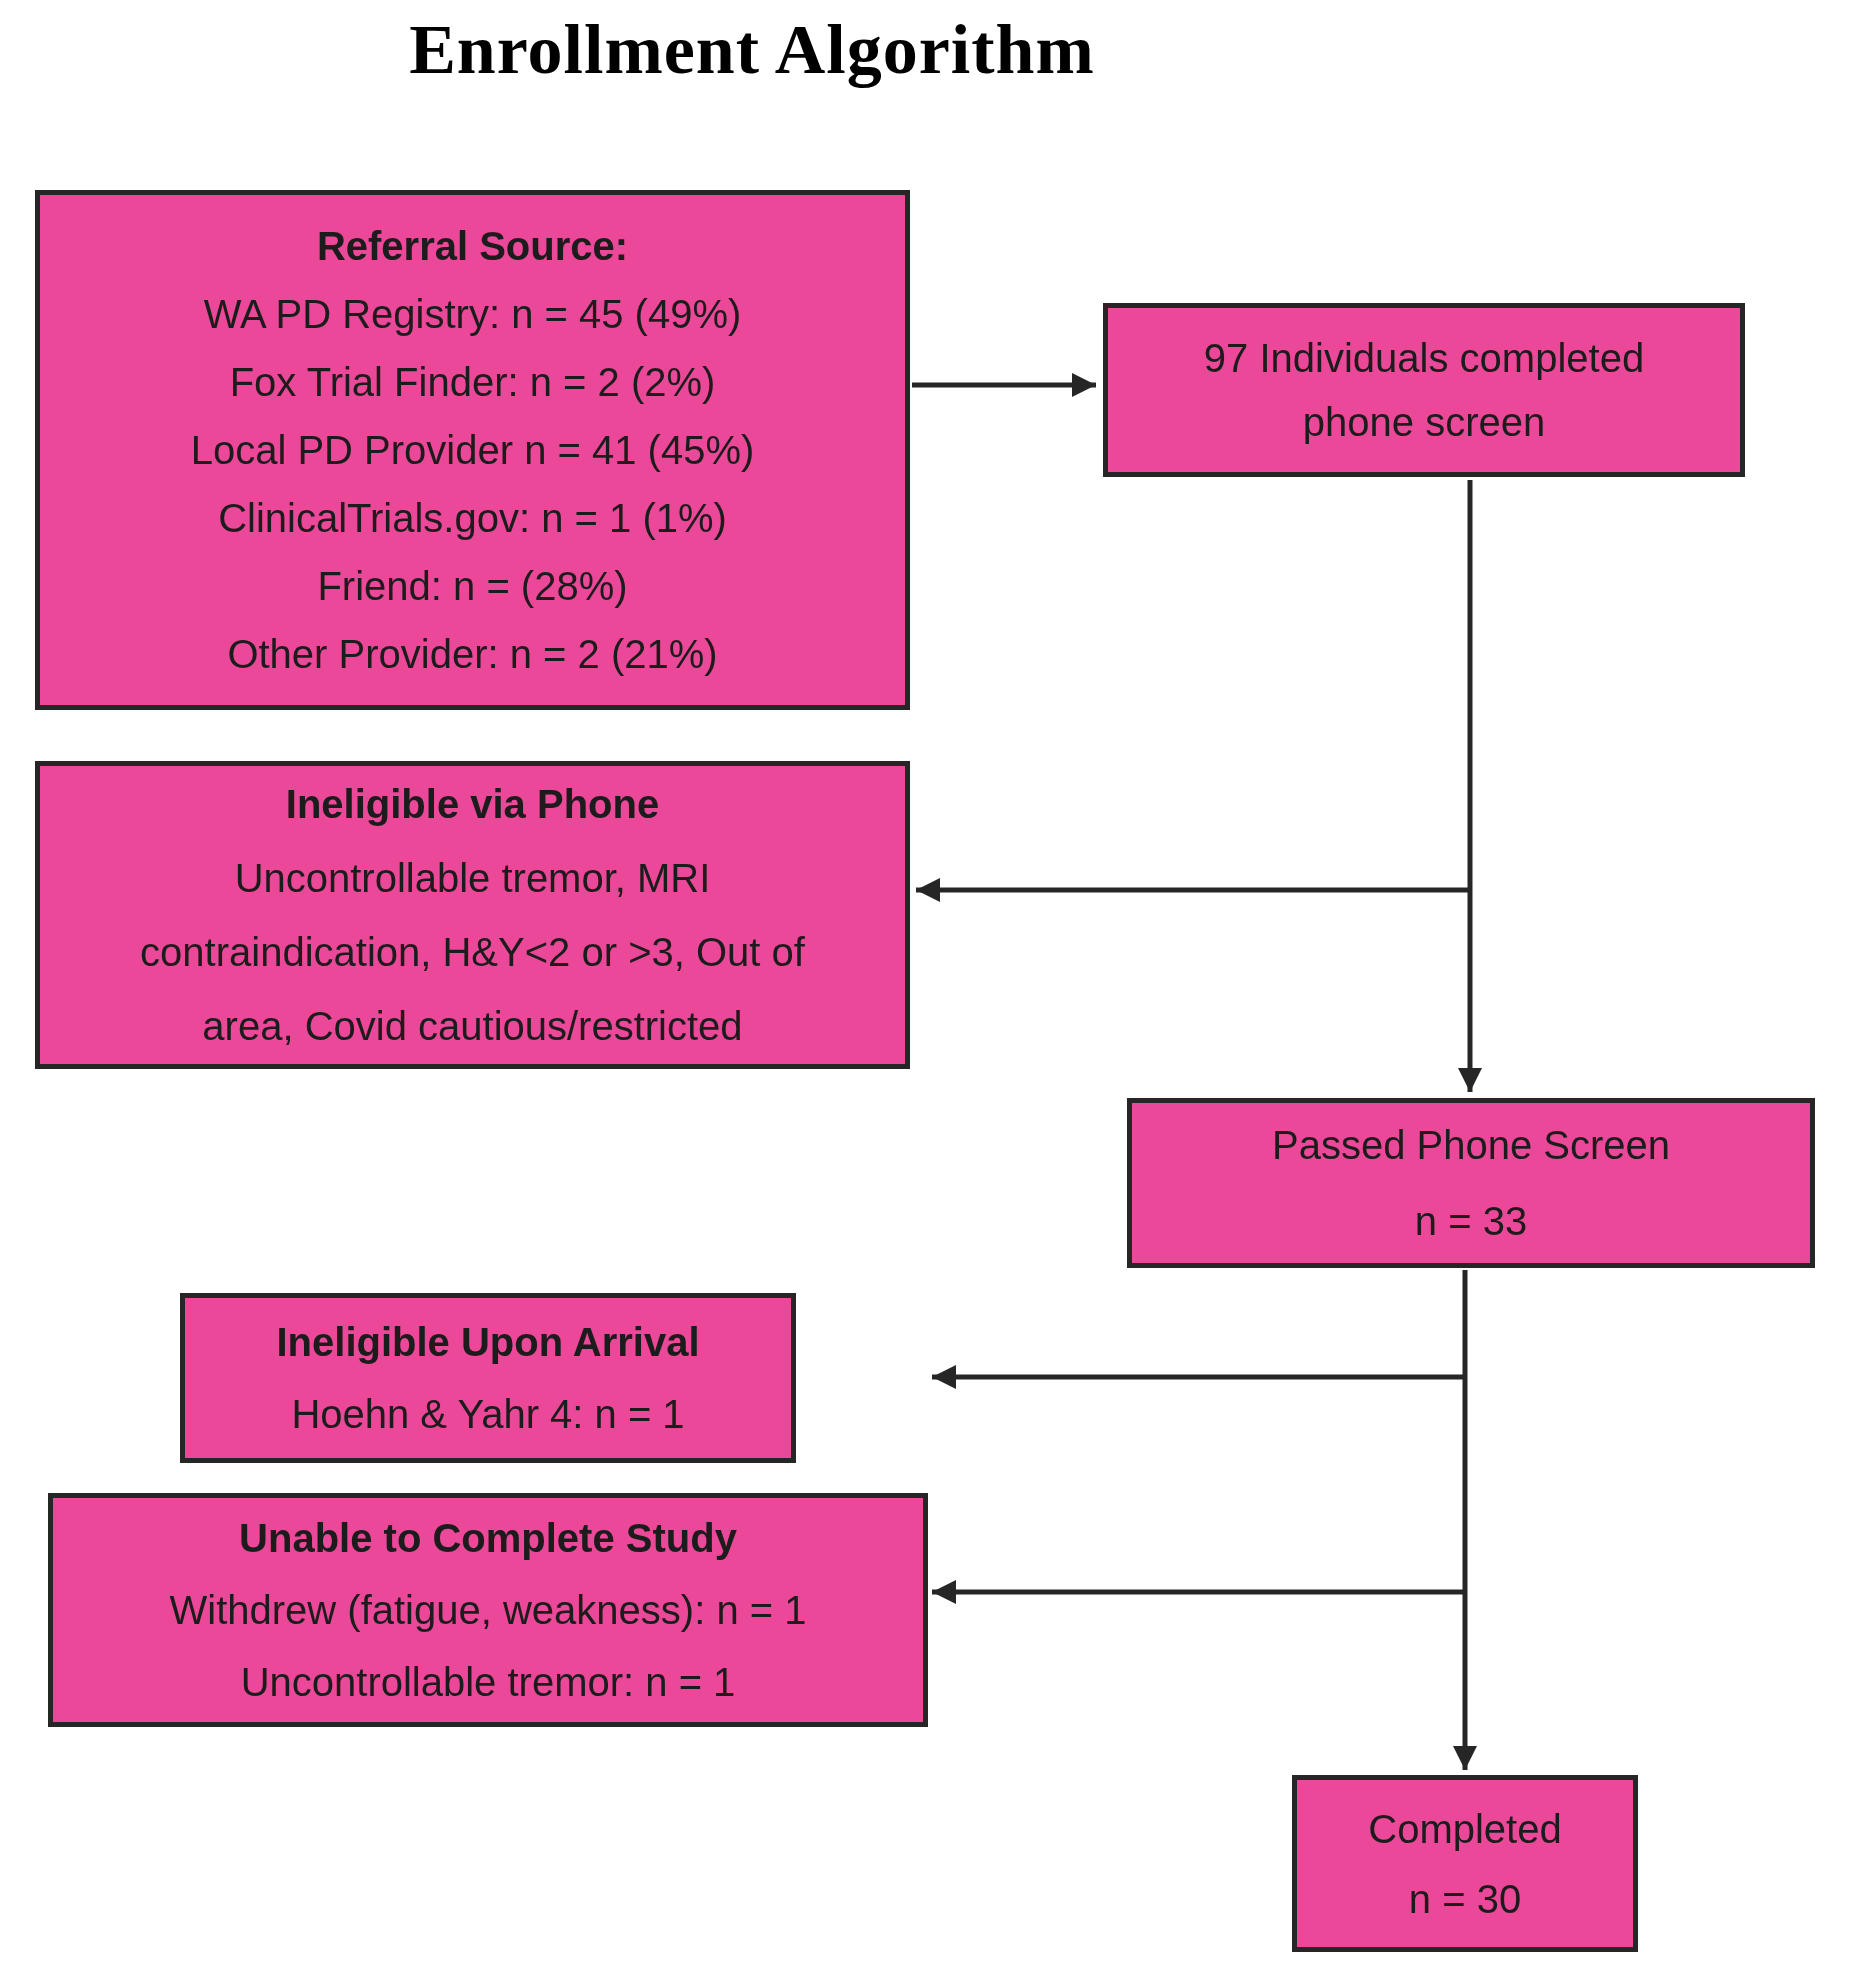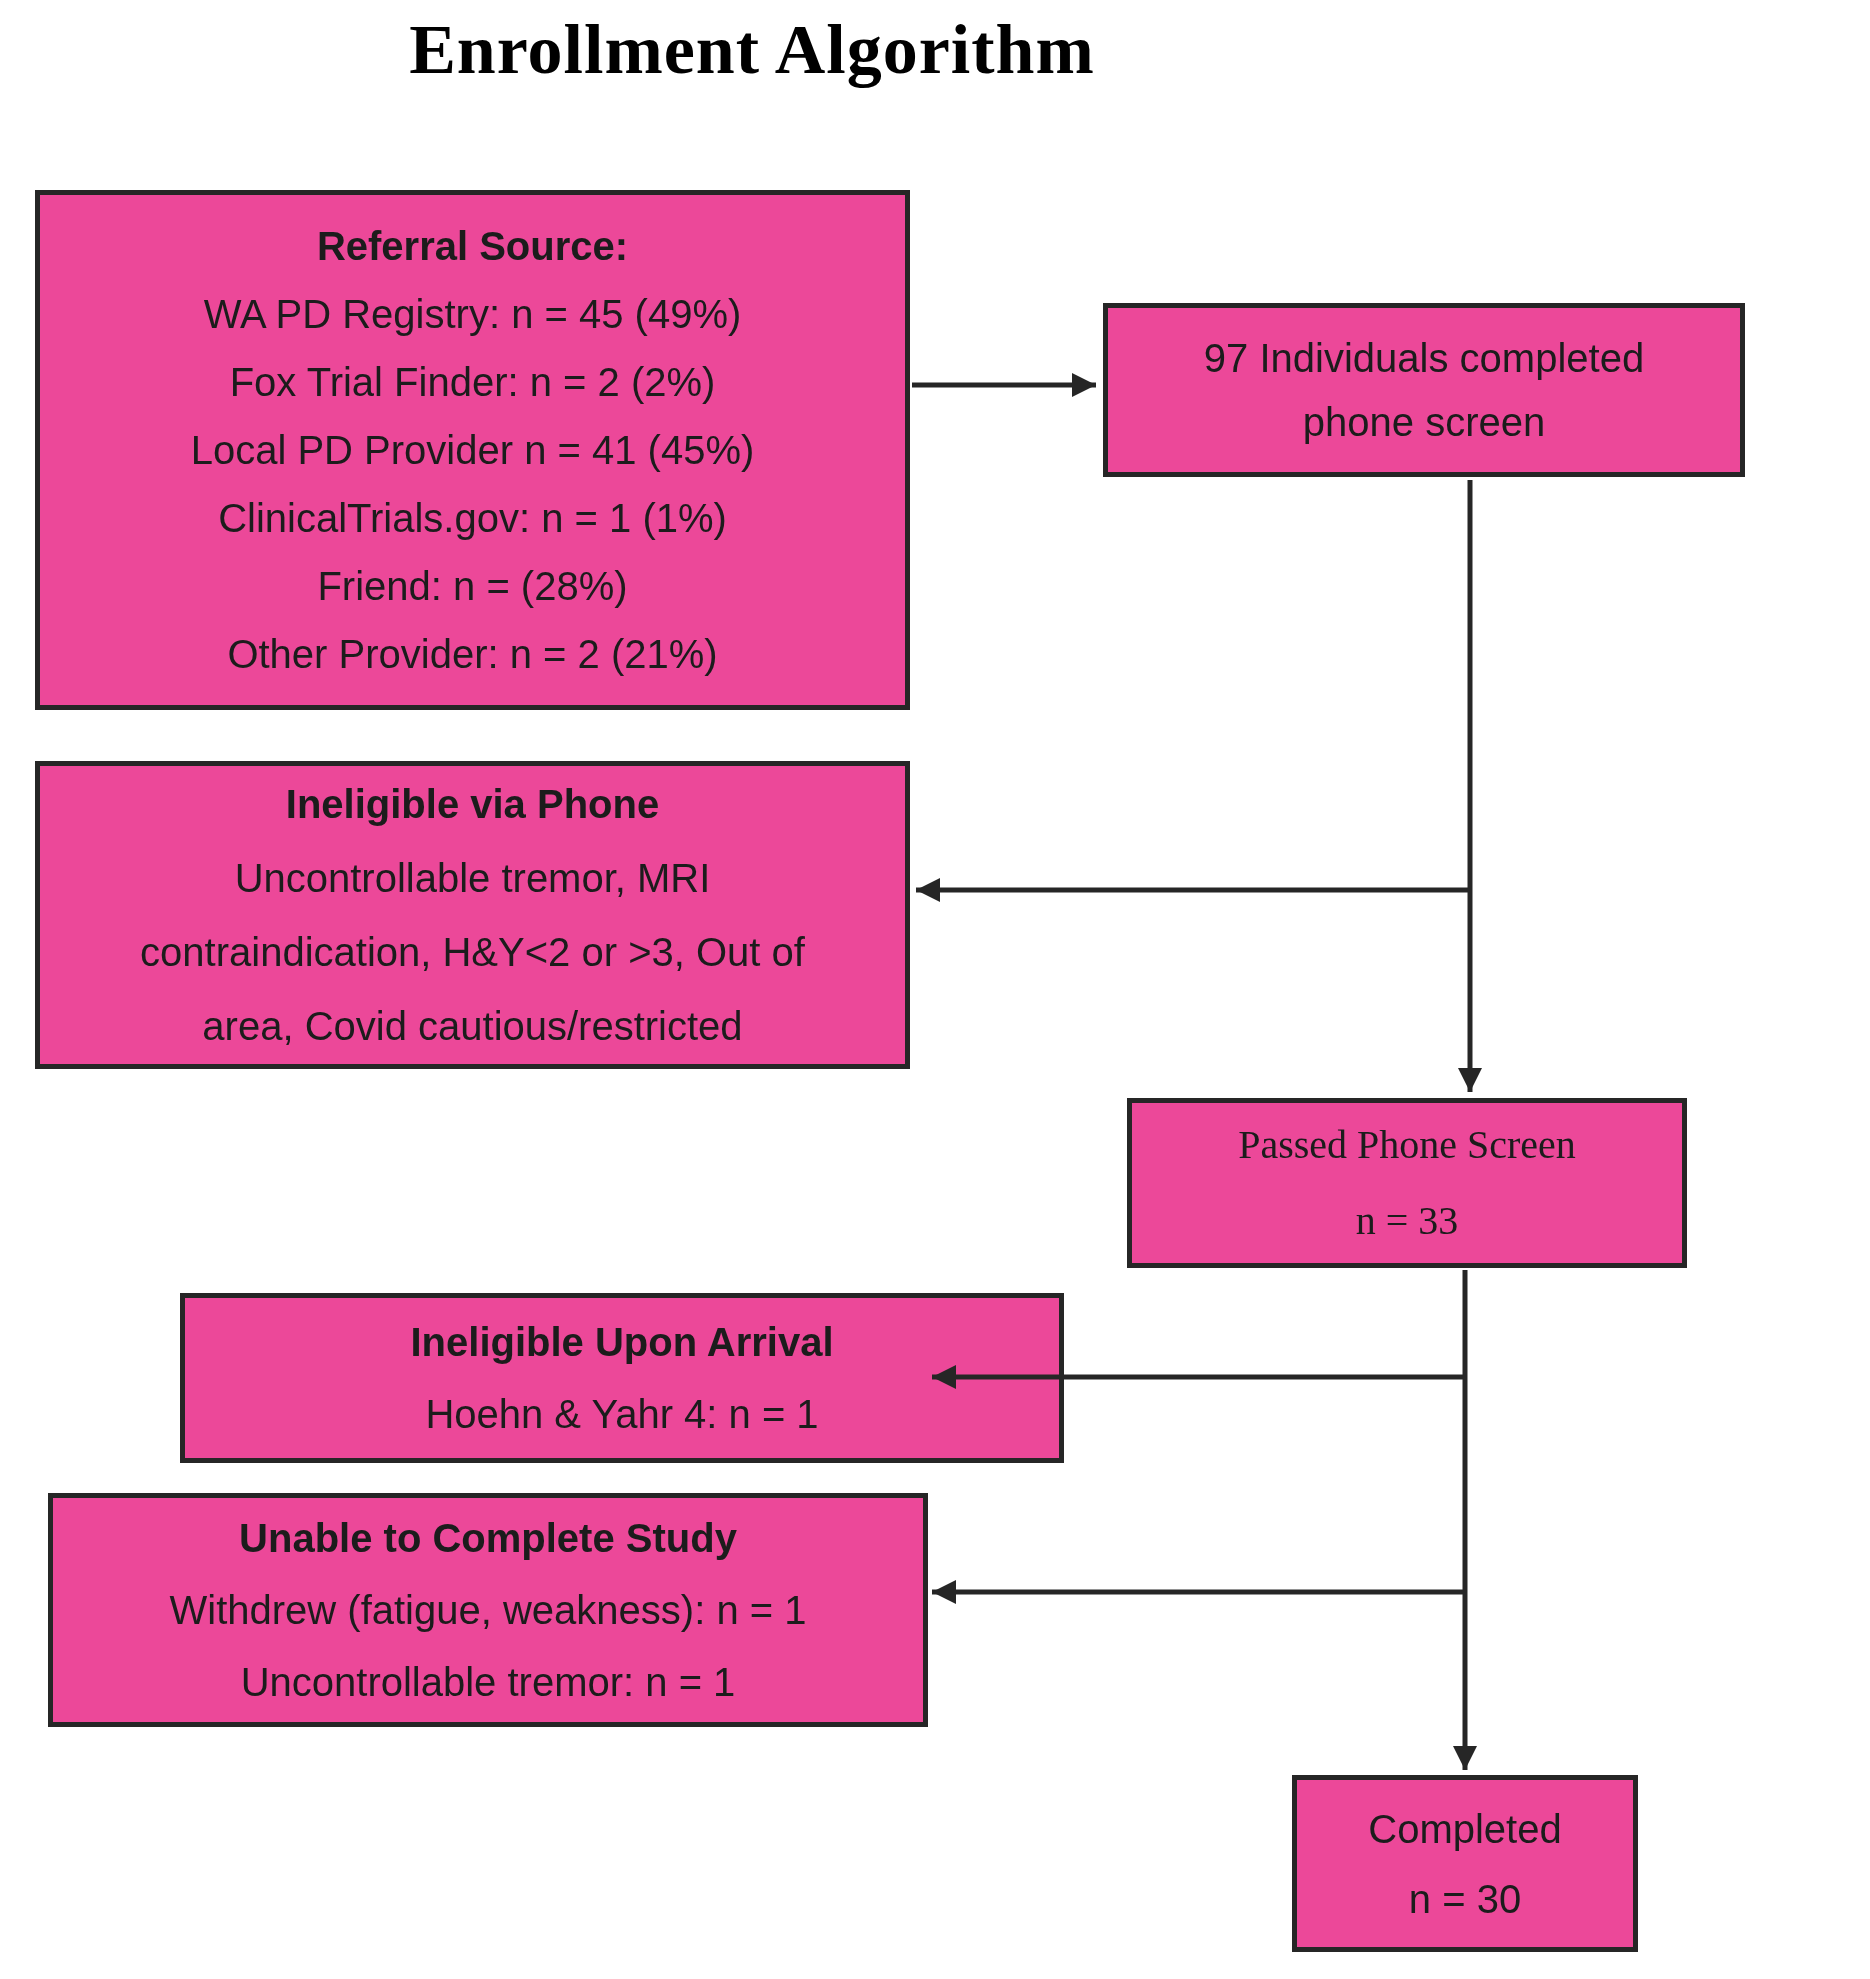--- a/index.html
+++ b/index.html
@@ -36,23 +36,23 @@
   }
   .ln { white-space: nowrap; }
   .hdr { font-weight: bold; }
 
   #box-referral        { left: 35px;   top: 190px;  width: 875px; height: 520px; }
   #box-referral .ln    { line-height: 68px; }
   #box-phone97         { left: 1103px; top: 303px;  width: 642px; height: 174px; }
   #box-phone97 .ln     { line-height: 64px; }
   #box-inelig-phone    { left: 35px;   top: 737px;  width: 875px; height: 308px; margin-top: 24px; }
   #box-inelig-phone .ln{ line-height: 74px; }
-  #box-passed          { left: 1127px; top: 1098px; width: 560px; height: 170px; font-family: Liberation Serif, serif; }
+  #box-passed          { left: 1127px; top: 1098px; width: 688px; height: 170px; }
   #box-passed .ln      { line-height: 76px; }
-  #box-inelig-arrival  { left: 180px;  top: 1293px; width: 884px; height: 170px; }
+  #box-inelig-arrival  { left: 180px;  top: 1293px; width: 616px; height: 170px; }
   #box-inelig-arrival .ln { line-height: 72px; }
   #box-unable          { left: 48px;   top: 1493px; width: 880px; height: 234px; }
   #box-unable .ln      { line-height: 72px; }
   #box-completed       { left: 1292px; top: 1775px; width: 346px; height: 177px; }
   #box-completed .ln   { line-height: 70px; }
 
   #flow-arrows {
     position: absolute;
     left: 0; top: 0;
     width: 1870px; height: 1979px;

